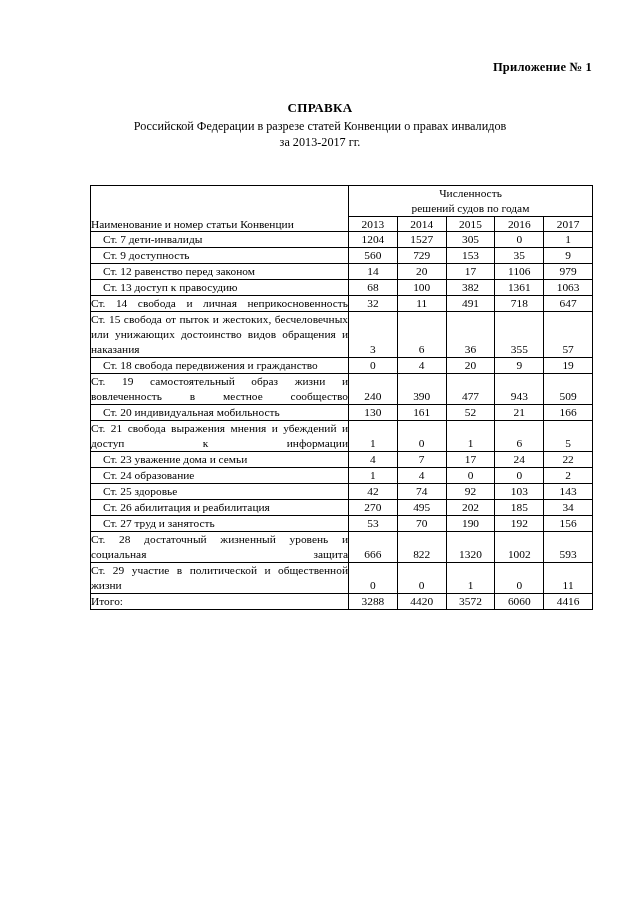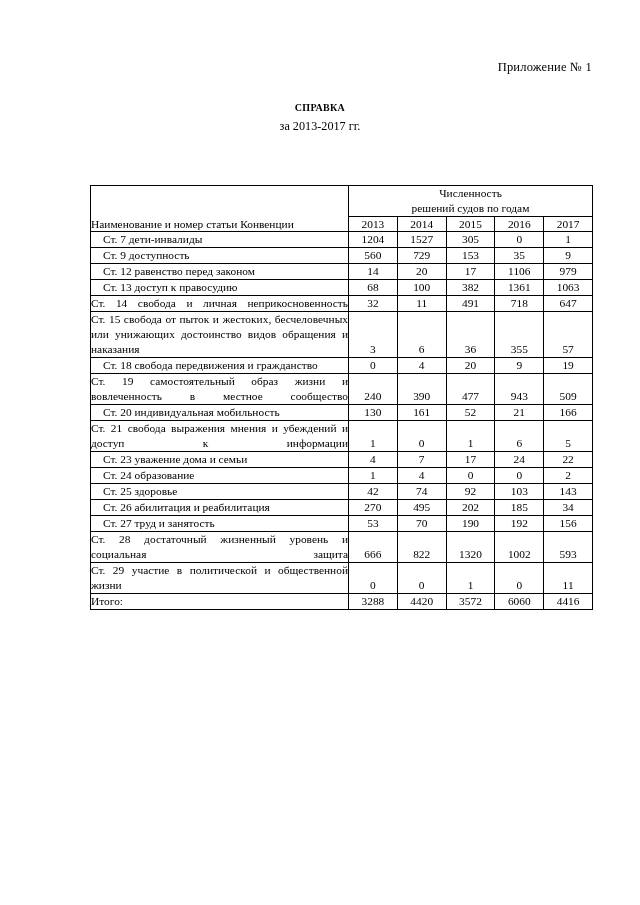--- a/index.html
+++ b/index.html
@@ -21,36 +21,36 @@
     width: 640px;
     height: 905px;
     box-sizing: border-box;
     padding: 0;
   }
   
   .appendix {
     position: absolute;
     top: 60px;
     right: 48px;
-    font-weight: normal;
+    font-weight: bold;
     font-size: 12.5px;
     letter-spacing: 0.2px;
     white-space: nowrap;
   }
   
   .title-block {
     position: absolute;
     top: 100px;
     left: 70px;
     width: 500px;
     text-align: center;
   }
   .doc-title {
     font-weight: bold;
-    font-size: 10px;
+    font-size: 13px;
     letter-spacing: 0.3px;
     margin: 0 0 3px 0;
     line-height: 15px;
   }
   .doc-subtitle-line {
     font-size: 12.2px;
     line-height: 16px;
     margin: 0;
     white-space: nowrap;
   }
@@ -126,20 +126,21 @@
 </style>
 </head>
 <body>
 
 <div class="page">
 
   <div class="appendix">Приложение № 1</div>
 
   <div class="title-block">
     <div class="doc-title">СПРАВКА</div>
+    <div class="doc-subtitle-line">Российской Федерации в разрезе статей Конвенции о правах инвалидов</div>
     <div class="doc-subtitle-line">за 2013-2017 гг.</div>
   </div>
 
   <div class="table-wrap">
     <table class="report">
       <colgroup>
         <col class="c-name">
         <col class="c-year">
           <col class="c-year">
           <col class="c-year">

